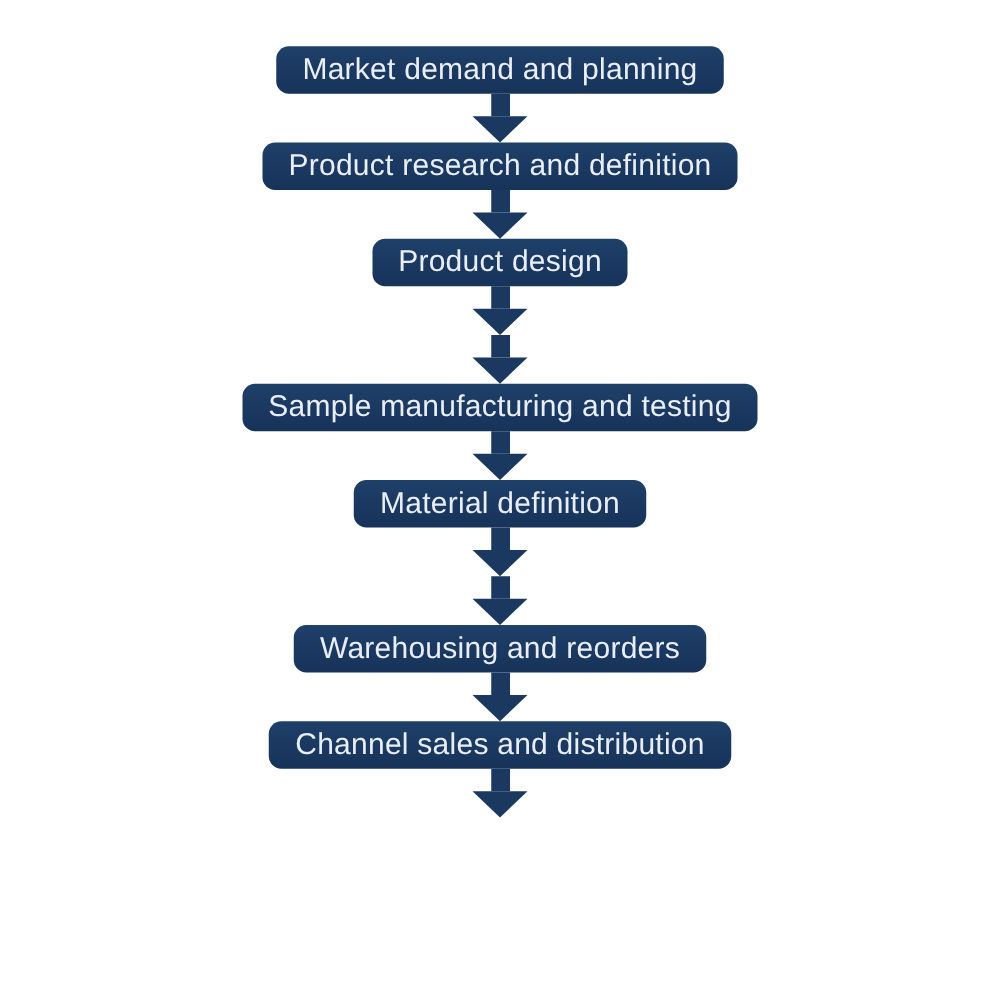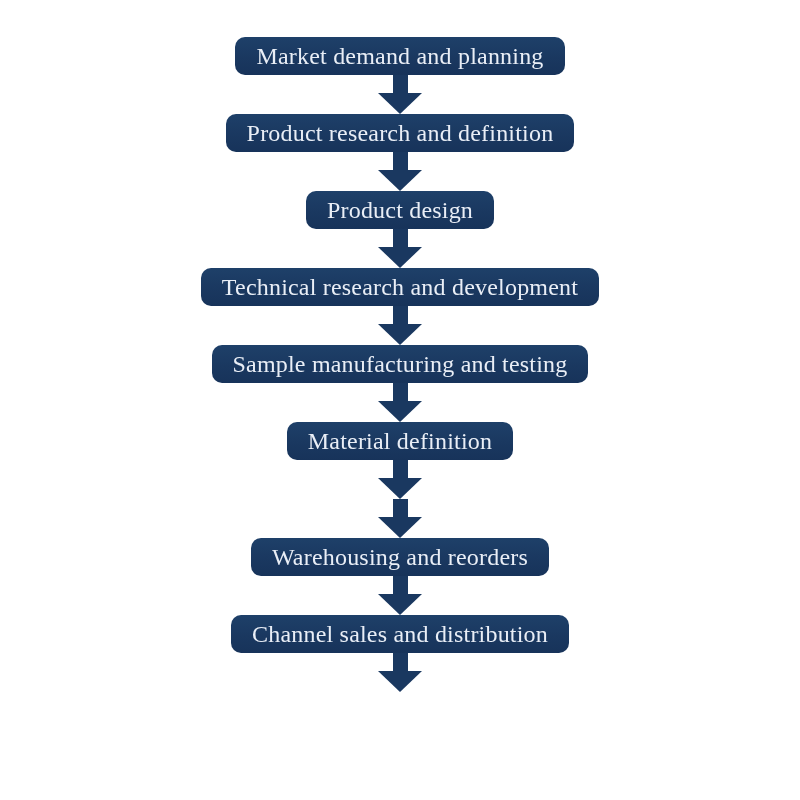--- a/index.html
+++ b/index.html
@@ -18,21 +18,20 @@
     background: #ffffff;
   }
   .flow {
     position: absolute;
     top: 37px;
     left: 0;
     width: 800px;
     display: flex;
     flex-direction: column;
     align-items: center;
-    font-family: Liberation Serif, serif;
   }
   .flow-box {
     box-sizing: border-box;
     height: 38px;
     line-height: 38px;
     padding: 0 21px;
     border-radius: 10px;
     background: linear-gradient(180deg, #1e4069 0%, #1a3860 55%, #17335a 100%);
     color: #e9eef6;
     font-size: 24px;
@@ -78,21 +77,20 @@
         <div class="stem"></div>
         <div class="head"></div>
       </div>
 
     <div class="flow-box">Product design</div>
     <div class="flow-arrow">
         <div class="stem"></div>
         <div class="head"></div>
       </div>
 
-    <div class="flow-box">Technical research and development</div>
     <div class="flow-arrow">
         <div class="stem"></div>
         <div class="head"></div>
       </div>
 
     <div class="flow-box">Sample manufacturing and testing</div>
     <div class="flow-arrow">
         <div class="stem"></div>
         <div class="head"></div>
       </div>

